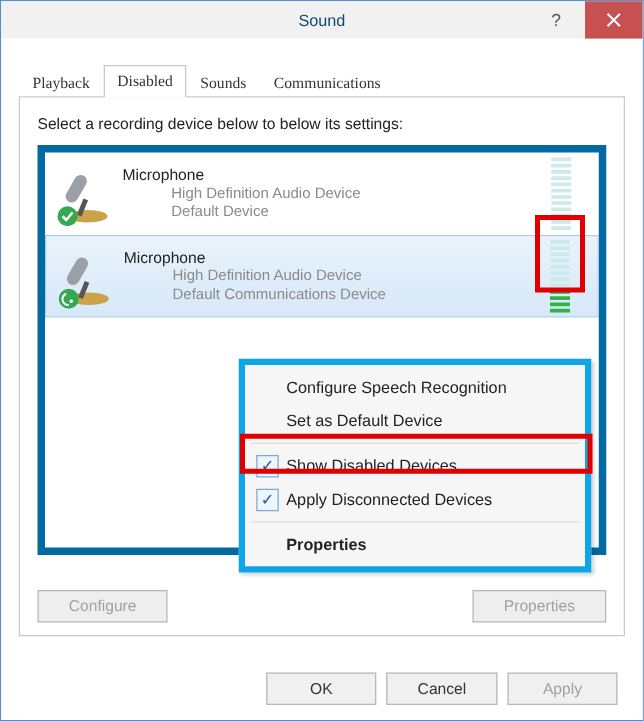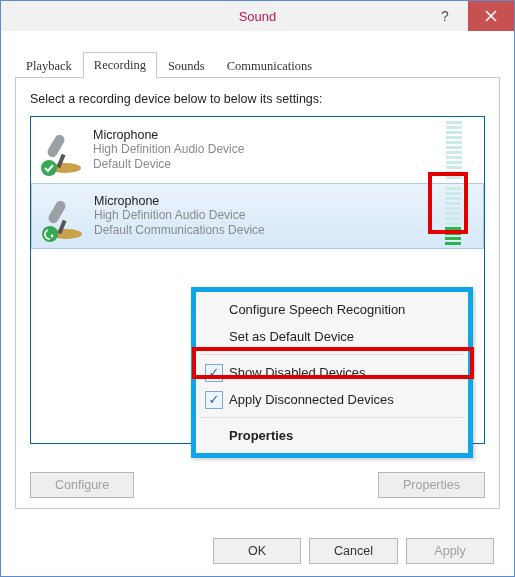--- a/index.html
+++ b/index.html
@@ -1,44 +1,44 @@
 <!DOCTYPE html>
 <html><head>
 <meta charset="utf-8">
 <style>
   * { box-sizing: border-box; font-family: "Segoe UI", Tahoma, sans-serif; }
   body { margin: 0; background: #fff; width: 515px; height: 577px; overflow: hidden; }
 
   .window { width: 515px; height: 577px; background: #fff; border: 1px solid #5a8ccc; position: relative; }
   .titlebar { height: 30px; background: #f1f1f1; display: flex; align-items: center; position: relative; }
   .titlebar .spacer { flex: 1; }
-  .titlebar .title { font-size: 13px; color: #be185d; position: absolute; left: 50%; transform: translateX(-50%); }
+  .titlebar .title { font-size: 13px; color: #0c4a6e; position: absolute; left: 50%; transform: translateX(-50%); }
   .titlebar .sysbtns { display: flex; height: 100%; }
   .sysbtn { width: 46px; display: flex; align-items: center; justify-content: center; cursor: default; }
   .sysbtn.help { width: 46px; font-size: 14px; color: #555; }
   .sysbtn.close { background: #c75050; color: #fff; font-size: 15px; }
 
   .client { position: absolute; top: 30px; left: 0; right: 0; bottom: 0; background: #fff; padding: 10px 14px 14px 14px; }
 
   .tabrow { display: flex; align-items: flex-end; height: 28px; margin-top: 8px; }
   .tab { padding: 5px 10px 4px 10px; font-size: 12.5px; color: #333; border: 1px solid transparent; border-bottom: none; position: relative; top: 1px; cursor: default; font-family: Liberation Serif, serif; }
   .tab.active { background: #fff; border-color: #c9c9c9; border-bottom: 1px solid #fff; z-index: 2; }
   .tab.inactive { background: transparent; }
 
   .tabpane { border: 1px solid #c9c9c9; background: #fff; padding: 14px 14px 12px 14px; height: 432px; position: relative; }
 
   .instruction { font-size: 12.5px; color: #222; margin-bottom: 10px; }
 
-  .devlist { border: 1px solid #0369a1; background: #fff; height: 328px; position: relative; }
+  .devlist { border: 6px solid #0369a1; background: #fff; height: 328px; position: relative; }
 
   .devitem { display: flex; align-items: center; padding: 4px 8px 4px 4px; position: relative; height: 66px; }
   .devitem.selected { background: linear-gradient(#eaf3fb,#d6e8f8); border: 1px solid #a9cdee; }
   .devicon { width: 52px; height: 52px; position: relative; flex: none; margin-right: 6px; }
   .devname { font-size: 12.5px; color: #222; font-weight: 400; }
-  .devdesc { font-size: 12px; color: #8a8a8a; line-height: 1.25; }
+  .devdesc { font-size: 12px; color: #8a8a8a; line-height: 1.25; margin-left: 39px; }
   .devtext { flex: 1; }
   .meter-wrap { width: 44px; height: 58px; display:flex; align-items:center; justify-content:center; }
   .meter { width: 16px; display: flex; flex-direction: column-reverse; gap: 2px; }
   .meter .seg { height: 3px; background: #cdeaea; }
   .meter .seg.on { background: #2fb24a; }
 
   .hl { position: absolute; border: 4px solid #e10000; pointer-events: none; }
 
   .ctxmenu { position: absolute; left: 190px; top: 256px; width: 282px; background: #f6f6f6; border: 5px solid #0ea5e9; box-shadow: 2px 2px 3px rgba(0,0,0,.18); z-index: 10; padding: 4px 3px; }
   .ctxitem { display: flex; align-items: center; font-size: 13px; color: #222; padding: 6px 6px 6px 30px; position: relative; cursor: default; }
@@ -73,21 +73,21 @@
             <path d="M1 1 L11 11 M11 1 L1 11" stroke="#fff" stroke-width="1.6"></path>
           </svg>
       </div>
     </div>
   </div>
 
   <div class="client">
 
     <div class="tabrow">
       <div class="tab inactive">Playback</div>
-      <div class="tab active">Recording</div>
+      <div class="tab active">Disabled</div>
       <div class="tab inactive">Sounds</div>
       <div class="tab inactive">Communications</div>
     </div>
 
     <div class="tabpane">
       <div class="instruction">Select a recording device below to below its settings:</div>
 
       <div class="devlist">
 
         <div class="devitem">

